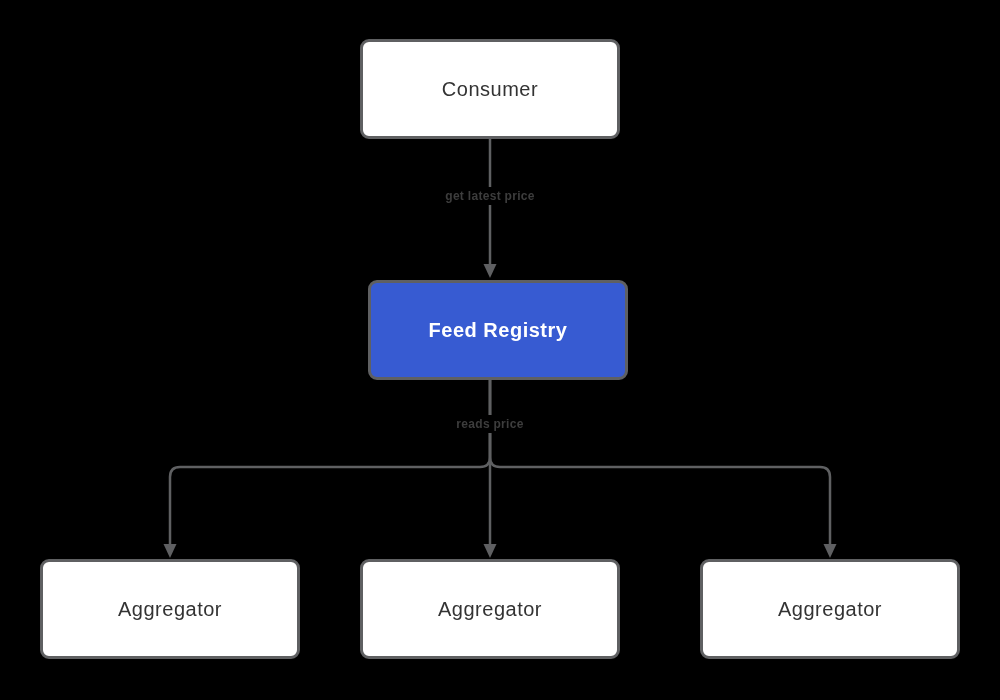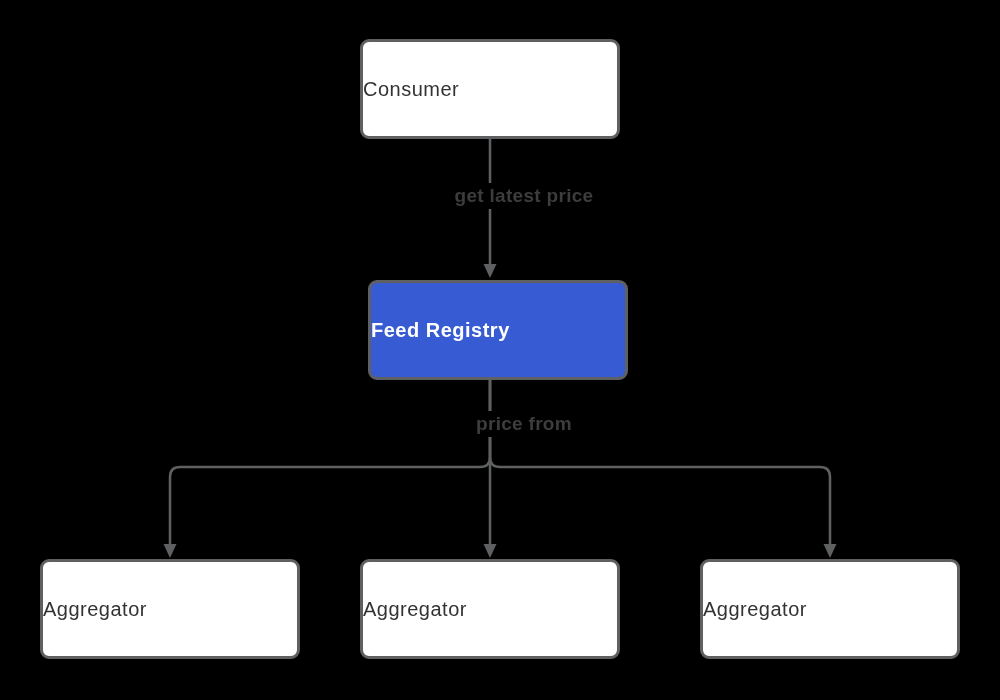--- a/index.html
+++ b/index.html
@@ -33,20 +33,21 @@
   .node {
     position: absolute;
     box-sizing: border-box;
     width: 260px;
     height: 100px;
     background: var(--node-fill, #ffffff);
     border: 3px solid var(--node-border, #5f6062);
     border-radius: 9px;
     display: flex;
     align-items: center;
+    justify-content: center;
     font-size: 20px;
     letter-spacing: 0.5px;
     color: var(--node-text, #333333);
     white-space: nowrap;
   }
   .node.accent {
     background: var(--accent-fill, #375bd2);
     color: var(--accent-text, #ffffff);
     font-weight: bold;
   }
@@ -54,25 +55,24 @@
   .node-feed-registry { left: 368px; top: 280px; }
   .node-agg-left      { left: 40px;  top: 559px; }
   .node-agg-center    { left: 360px; top: 559px; }
   .node-agg-right     { left: 700px; top: 559px; }
   .edge-label {
     position: absolute;
     transform: translate(-50%, -50%);
     background: var(--background, #000000);
     color: var(--edge-label-text, #3d3d3d);
     font-weight: bold;
-    font-size: 19px;
+    font-size: 12px;
     letter-spacing: 0.3px;
     padding: 2px 6px;
     white-space: nowrap;
-    margin-left: 34px;
   }
   .edge-label-top    { left: 490px; top: 196px; }
   .edge-label-middle { left: 490px; top: 424px; }
 </style>
 </head>
 <body>
 
 <div class="canvas">
 
   <svg class="edges" viewBox="0 0 1000 700" aria-hidden="true">
@@ -105,15 +105,15 @@
   <div class="node node-agg-center">
     <span>Aggregator</span>
   </div>
 
   <div class="node node-agg-right">
     <span>Aggregator</span>
   </div>
 
   <div class="edge-label edge-label-top">get latest price</div>
 
-  <div class="edge-label edge-label-middle">price from</div>
+  <div class="edge-label edge-label-middle">reads price</div>
 
 </div>
 
 </body></html>

